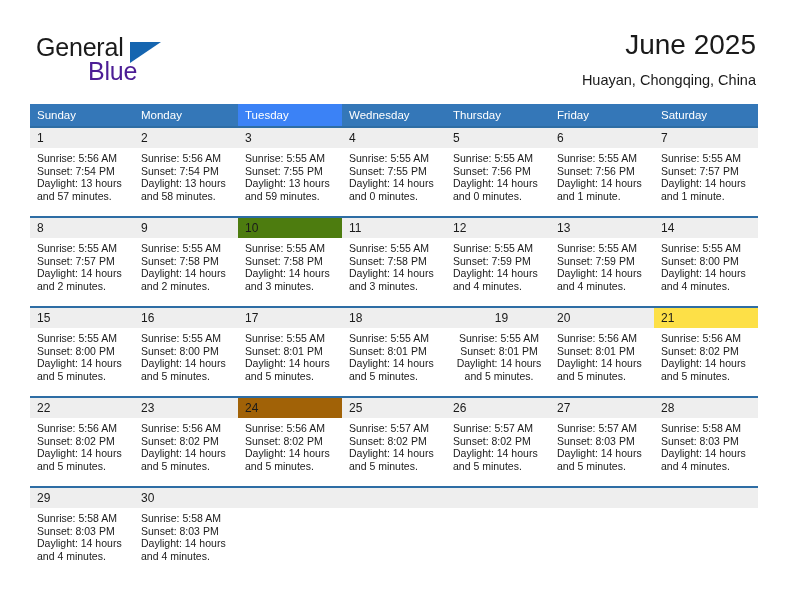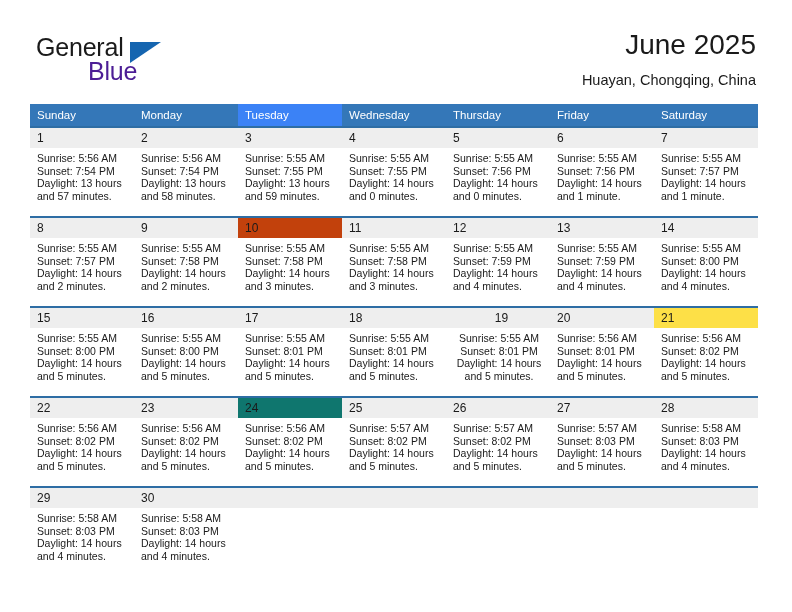--- a/index.html
+++ b/index.html
@@ -278,21 +278,21 @@
               <div class="info">
                 <div>Sunrise: 5:55 AM</div>
                 <div>Sunset: 7:58 PM</div>
                 <div>Daylight: 14 hours</div>
                 <div>and 2 minutes.</div>
               </div>
             </div>
           </td>
           <td>
             <div class="cell" style="border-top-color: rgb(46, 109, 164);">
-              <div class="daynum" style="background: #c2410c;">10</div>
+              <div class="daynum" style="background: #4d7c0f;">10</div>
               <div class="info">
                 <div>Sunrise: 5:55 AM</div>
                 <div>Sunset: 7:58 PM</div>
                 <div>Daylight: 14 hours</div>
                 <div>and 3 minutes.</div>
               </div>
             </div>
           </td>
           <td>
             <div class="cell" style="border-top-color: rgb(46, 109, 164);">
@@ -436,21 +436,21 @@
               <div class="info">
                 <div>Sunrise: 5:56 AM</div>
                 <div>Sunset: 8:02 PM</div>
                 <div>Daylight: 14 hours</div>
                 <div>and 5 minutes.</div>
               </div>
             </div>
           </td>
           <td>
             <div class="cell" style="border-top-color: rgb(46, 109, 164);">
-              <div class="daynum" style="background: #0f766e;">24</div>
+              <div class="daynum" style="background: #a16207;">24</div>
               <div class="info">
                 <div>Sunrise: 5:56 AM</div>
                 <div>Sunset: 8:02 PM</div>
                 <div>Daylight: 14 hours</div>
                 <div>and 5 minutes.</div>
               </div>
             </div>
           </td>
           <td>
             <div class="cell" style="border-top-color: rgb(46, 109, 164);">

